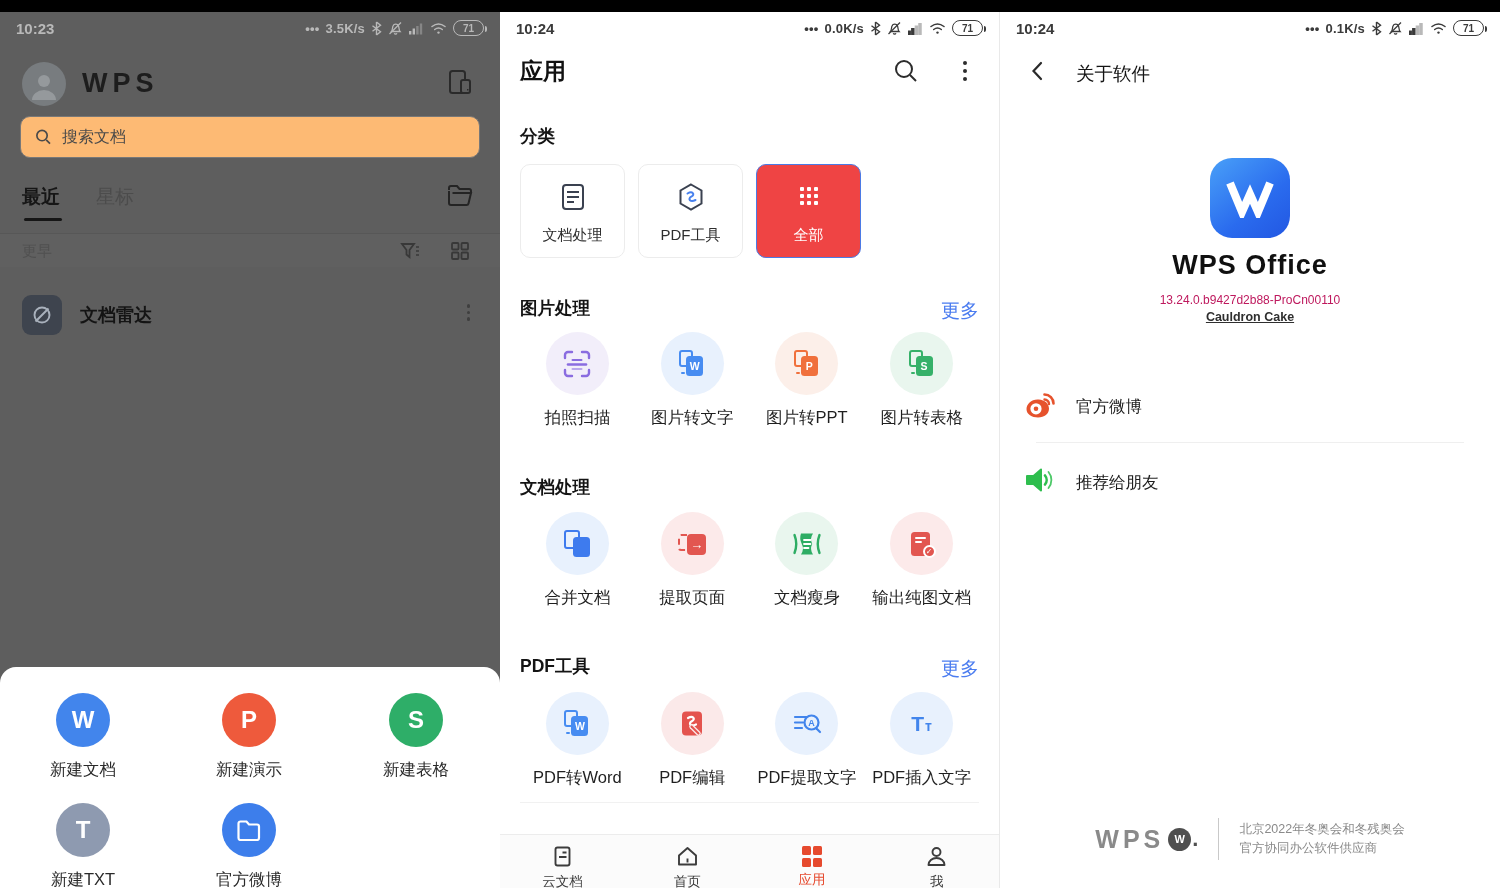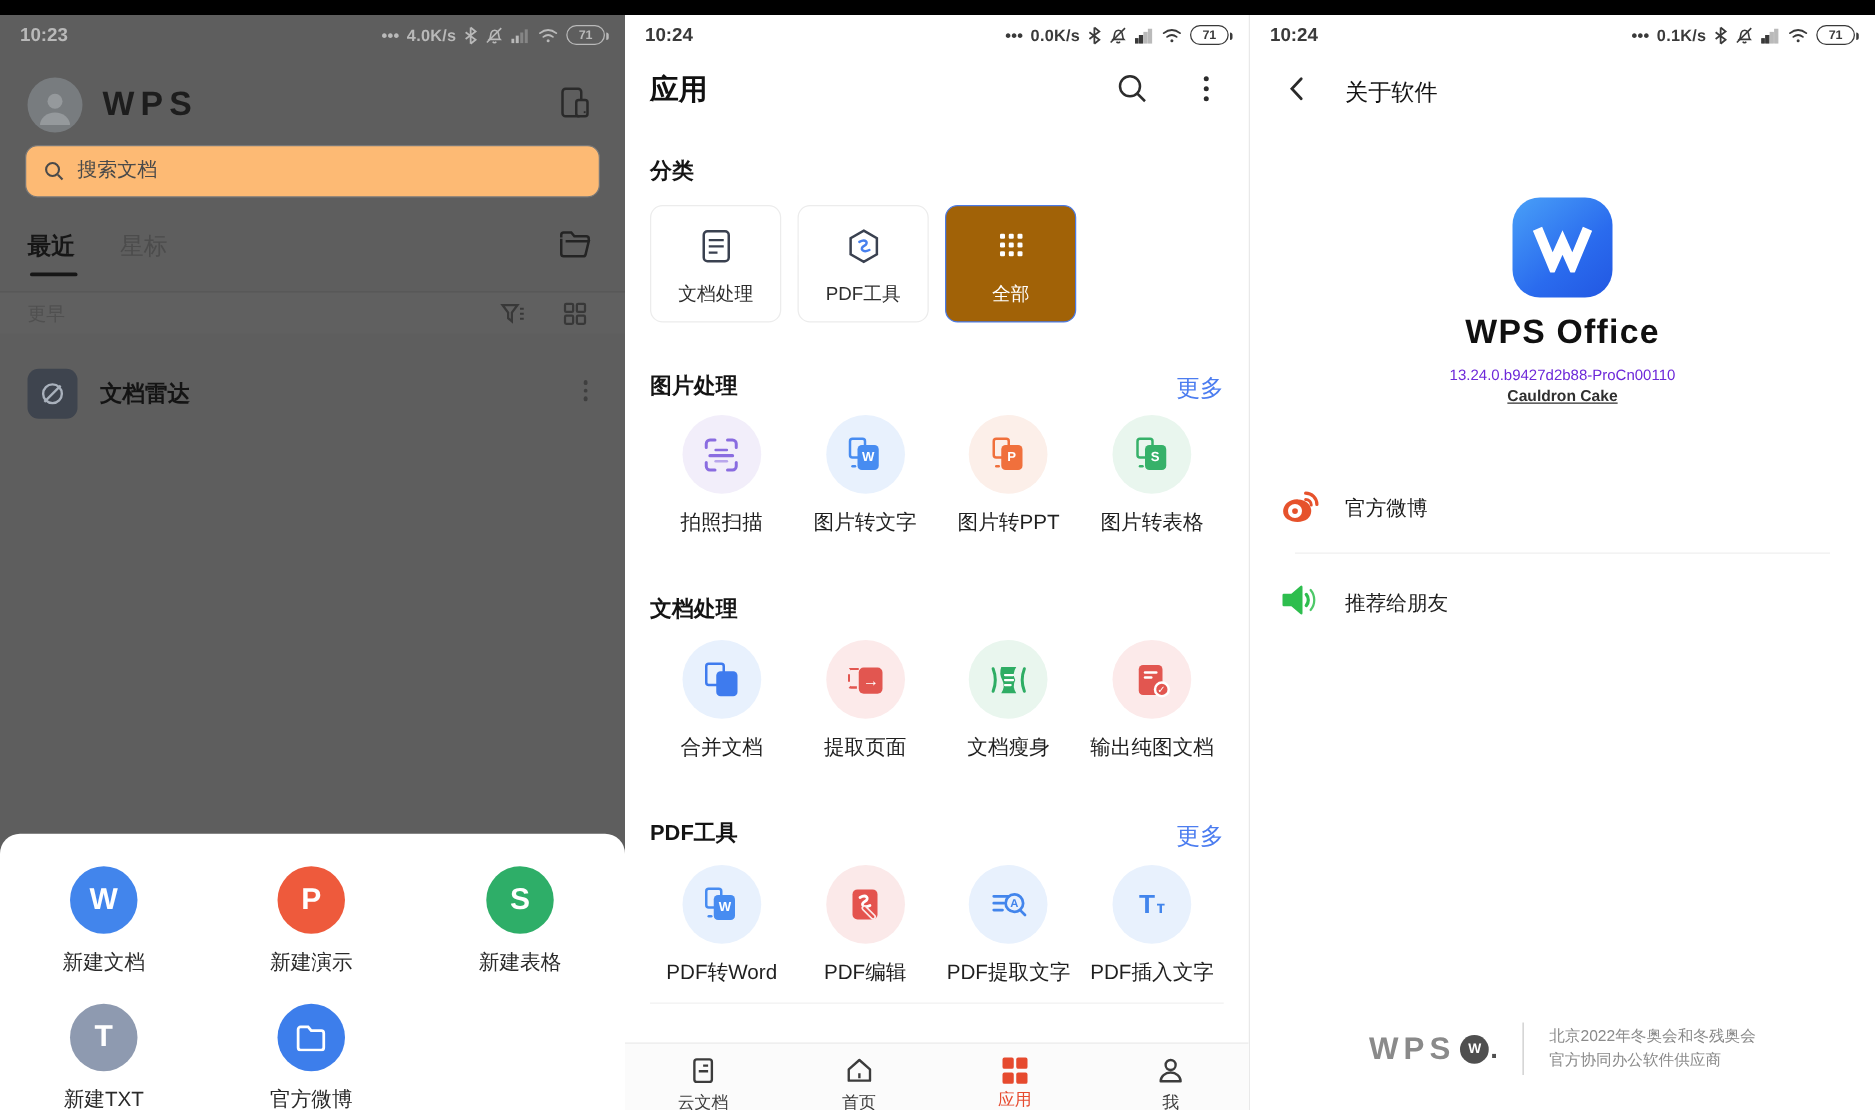--- a/index.html
+++ b/index.html
@@ -56,21 +56,21 @@
   .m-title { position:absolute; left:20px; top:12px; font-size:23px; font-weight:800; color:#111; }
   .m-search { position:absolute; right:80px; top:14px; }
   .m-kebab { position:absolute; right:32px; top:17px; display:flex; flex-direction:column; gap:4px; }
   .m-kebab i { width:4px; height:4px; border-radius:50%; background:#2c2c2c; }
   .sec-head { position:absolute; left:20px; font-size:17.5px; font-weight:800; color:#141414; }
   .more { position:absolute; right:20px; font-size:19px; color:#4c7df0; }
   .cards { position:absolute; left:20px; right:20px; top:152px; display:grid; grid-template-columns:repeat(4,1fr); gap:13px; }
   .card { height:94px; background:#fff; border:1px solid #ececec; border-radius:10px; position:relative; }
   .card .cicon { position:absolute; left:0; right:0; top:17px; display:flex; justify-content:center; }
   .card .clabel { position:absolute; left:0; right:0; bottom:12px; text-align:center; font-size:15px; color:#2e2e2e; }
-  .card.active { background:#a16207; border-color:#4b7ae5; }
+  .card.active { background:#ef4444; border-color:#4b7ae5; }
   .card.active .clabel { color:#fff; }
   .dotgrid { display:grid; grid-template-columns:repeat(3,4px); grid-template-rows:repeat(3,4px); gap:3px; }
   .dotgrid i { background:#fff; border-radius:1px; }
   .approw { position:absolute; left:20px; right:20px; display:grid; grid-template-columns:repeat(4,1fr); }
   .appitem { text-align:center; }
   .appcircle { width:63px; height:63px; border-radius:50%; margin:0 auto; position:relative; display:flex; align-items:center; justify-content:center; }
   .applabel { margin-top:12px; font-size:16.5px; color:#1f1f1f; }
   .stack { position:relative; width:26px; height:27px; }
   .stack .back { position:absolute; left:0; top:0; width:14px; height:17px; border:2.2px solid currentColor; border-radius:3px; }
   .stack .front { position:absolute; left:7px; top:6px; width:17px; height:20px; border-radius:3.5px; background:currentColor; }
@@ -86,21 +86,21 @@
   .navitem.active .nlabel { color:#e64a2e; }
   .redgrid { display:grid; grid-template-columns:repeat(2,9px); grid-template-rows:repeat(2,9px); gap:2.5px; }
   .redgrid i { background:#e64a2e; border-radius:1.5px; }
 
   
   .r-header { position:absolute; top:32px; left:0; right:0; height:58px; }
   .r-back { position:absolute; left:26px; top:15px; }
   .r-title { position:absolute; left:76px; top:17px; font-size:18.5px; font-weight:500; color:#141414; }
   .r-logo { position:absolute; left:210px; top:146px; width:80px; height:80px; border-radius:22px; background:linear-gradient(140deg,#49a0f8 0%,#2a6bee 60%,#2257e2 100%); display:flex; align-items:center; justify-content:center; }
   .r-appname { position:absolute; left:0; right:0; top:238px; text-align:center; font-size:27px; font-weight:800; letter-spacing:1px; color:#101010; }
-  .r-version { position:absolute; left:0; right:0; top:281px; text-align:center; font-size:12px; color:#6d28d9; }
+  .r-version { position:absolute; left:0; right:0; top:281px; text-align:center; font-size:12px; color:#be185d; }
   .r-codename { position:absolute; left:0; right:0; top:298px; text-align:center; font-size:12.5px; }
   .r-codename a { color:#2f2f2f; text-decoration:underline; font-weight:600; }
   .r-row { position:absolute; left:0; right:0; height:76px; }
   .r-row .ricon { position:absolute; left:24px; top:22px; width:32px; height:32px; }
   .r-row .rlabel { position:absolute; left:76px; top:30px; font-size:16.5px; color:#1e1e1e; }
   .r-div { position:absolute; left:36px; right:36px; height:1px; background:#efefef; }
   .r-footer { position:absolute; left:0; right:0; top:806px; display:flex; align-items:center; justify-content:center; gap:0; }
   .r-brand { font-size:25px; font-weight:800; letter-spacing:4px; color:#8a8a8a; display:flex; align-items:center; }
   .r-badge { width:23px; height:23px; border-radius:50%; background:#4f4f4f; color:#fff; font-size:11px; font-weight:800; display:flex; align-items:center; justify-content:center; margin-left:4px; letter-spacing:0; }
   .r-period { color:#4f4f4f; font-size:22px; font-weight:800; margin-left:1px; letter-spacing:0; }
@@ -111,21 +111,21 @@
 <body>
 
 <div class="stage">
 
   <div class="panel" id="panel-left">
 
     <div class="statusbar sb-light">
       <span class="time">10:23</span>
       <span class="right">
         <span class="net">•••</span>
-        <span class="net">4.0K/s</span>
+        <span class="net">3.5K/s</span>
         <svg width="11" height="15" viewBox="0 0 11 15" fill="none" stroke-width="1.4">
             <path d="M5.5 1 v13 M5.5 1 l4 3.2 -8 6 M5.5 14 l4 -3.2 -8 -6"></path>
           </svg>
         <svg width="15" height="15" viewBox="0 0 15 15" fill="none" stroke-width="1.3">
             <path d="M3.5 10.5 c1-1 1-4.5 1.5-5.5 a3 3 0 0 1 5.5 0 c.5 1 .5 4.5 1.5 5.5 z"></path>
             <path d="M6.3 12.3 a1.4 1.4 0 0 0 2.6 0"></path>
             <path d="M1.5 13 L13 1.5"></path>
           </svg>
         <svg width="15" height="13" viewBox="0 0 15 13" fill="none">
             <g fill="currentColor" stroke="none">

